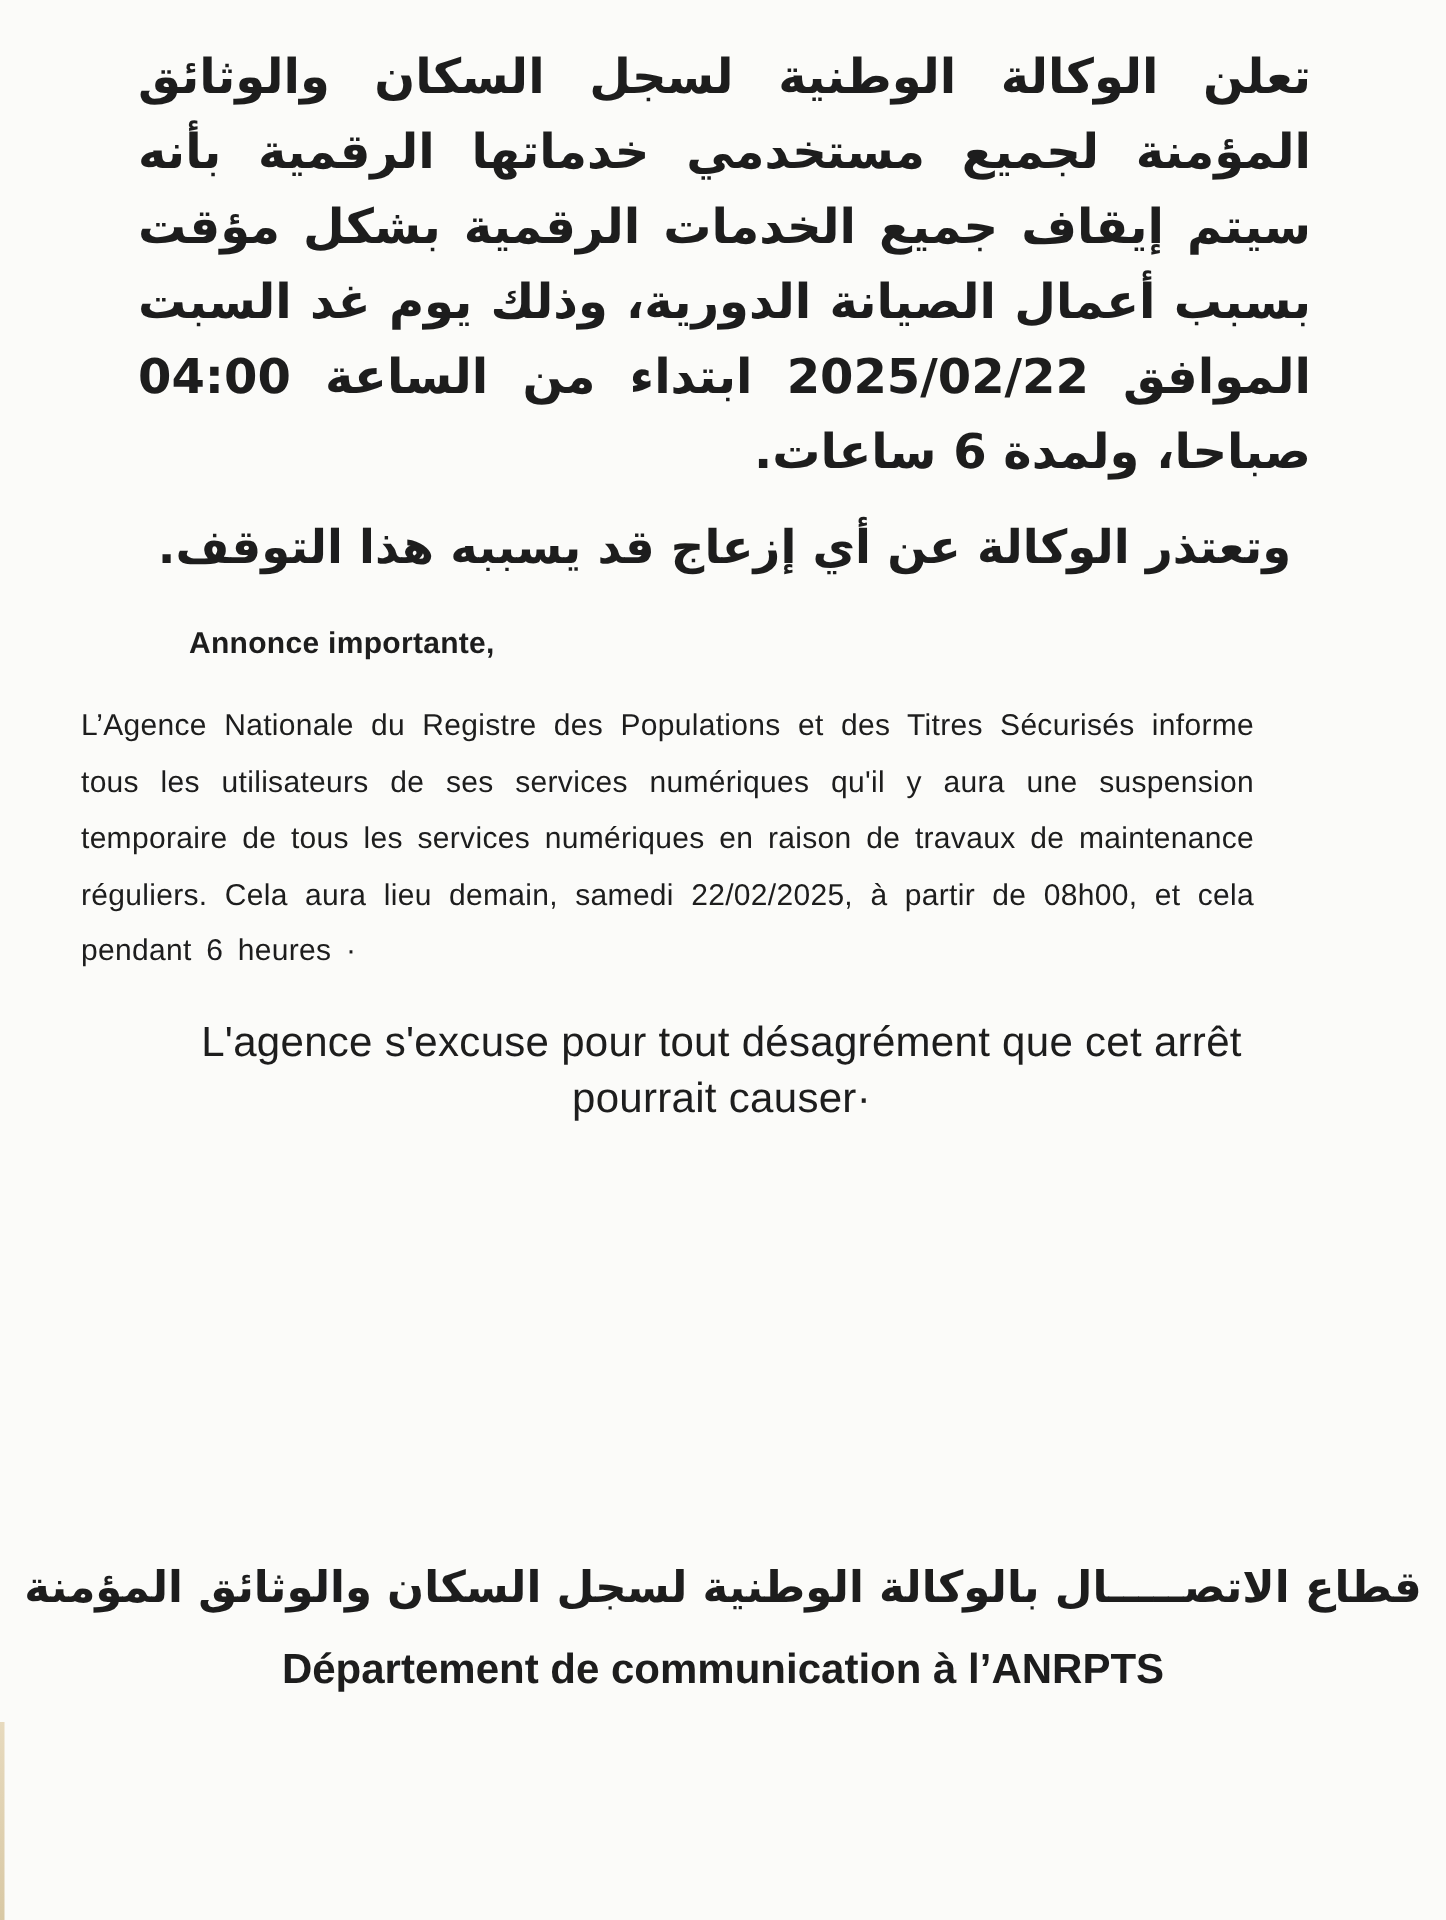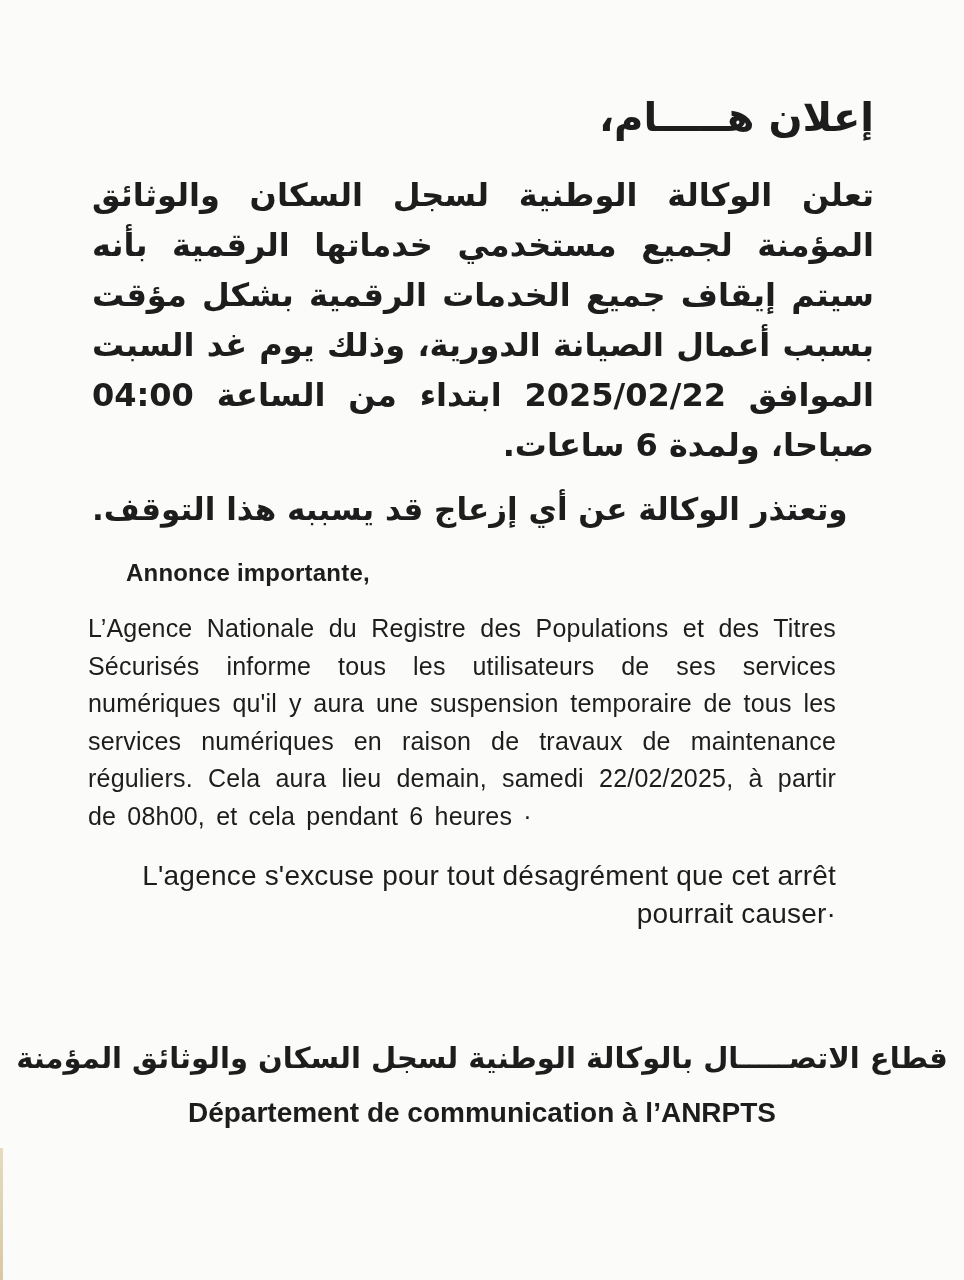--- a/index.html
+++ b/index.html
@@ -31,45 +31,45 @@
     direction: rtl;
     text-align: justify;
     font-family: "DejaVu Sans", sans-serif;
     font-weight: 700;
     font-size: 32px;
     line-height: 50px;
   }
   .ar-apology {
     margin: 16px 90px 0 92px;
     direction: rtl;
-    text-align: left;
+    text-align: center;
     font-family: "DejaVu Sans", sans-serif;
     font-weight: 700;
     font-size: 31px;
     line-height: 46px;
   }
   
   .fr-title {
     margin: 24px 128px 0 126px;
     font-weight: 700;
-    font-size: 24px;
+    font-size: 20px;
     line-height: 34px;
     letter-spacing: 0.2px;
   }
   .fr-body {
-    margin: 20px 128px 0 88px;
+    margin: 20px 128px 0 54px;
     text-align: justify;
-    font-size: 25px;
+    font-size: 20px;
     line-height: 37.5px;
     word-spacing: 4px;
     letter-spacing: 0.2px;
   }
   .fr-apology {
     margin: 22px 128px 0 126px;
-    text-align: right;
+    text-align: center;
     font-size: 28px;
     line-height: 37.5px;
     letter-spacing: 0.2px;
   }
   
   .footer {
     position: absolute;
     left: 0; right: 0;
     top: 1036px;
     text-align: center;
@@ -94,21 +94,20 @@
     width: 3px; height: 132px;
     background: linear-gradient(#dcc89e, #c6ad77);
     opacity: 0.65;
   }
 </style>
 </head>
 <body>
 
 <div class="page">
 
-  <div class="ar-title">إعلان هـــــام،</div>
 
   <div class="ar-body">تعلن الوكالة الوطنية لسجل السكان والوثائق المؤمنة لجميع مستخدمي خدماتها الرقمية بأنه سيتم إيقاف جميع الخدمات الرقمية بشكل مؤقت بسبب أعمال الصيانة الدورية، وذلك يوم غد السبت الموافق 2025/02/22 ابتداء من الساعة 04:00 صباحا، ولمدة 6 ساعات.</div>
 
   <div class="ar-apology">وتعتذر الوكالة عن أي إزعاج قد يسببه هذا التوقف.</div>
 
   <div class="fr-title">Annonce importante,</div>
 
   <div class="fr-body">L’Agence Nationale du Registre des Populations et des Titres Sécurisés informe tous les utilisateurs de ses services numériques qu'il y aura une suspension temporaire de tous les services numériques en raison de travaux de maintenance réguliers. Cela aura lieu demain, samedi 22/02/2025, à partir de 08h00, et cela pendant 6 heures ·</div>
 
   <div class="fr-apology">L'agence s'excuse pour tout désagrément que cet arrêt pourrait causer·</div>

